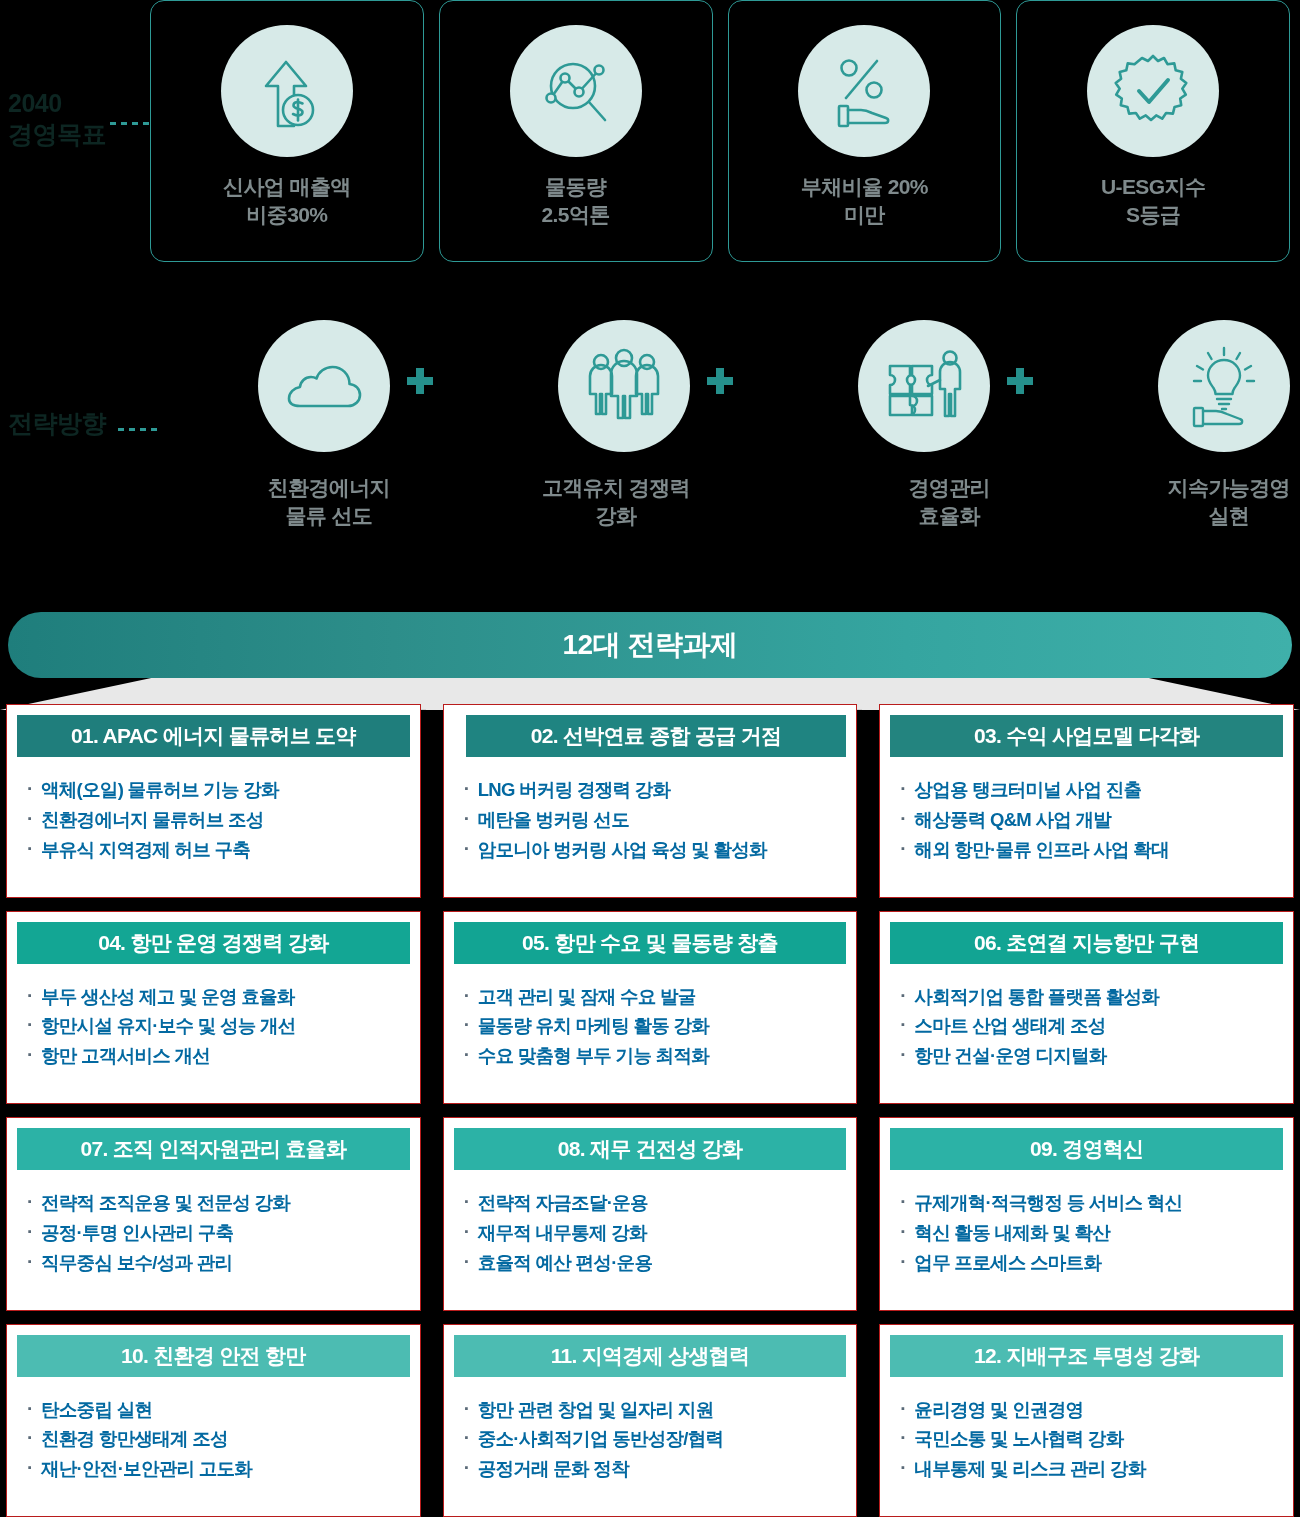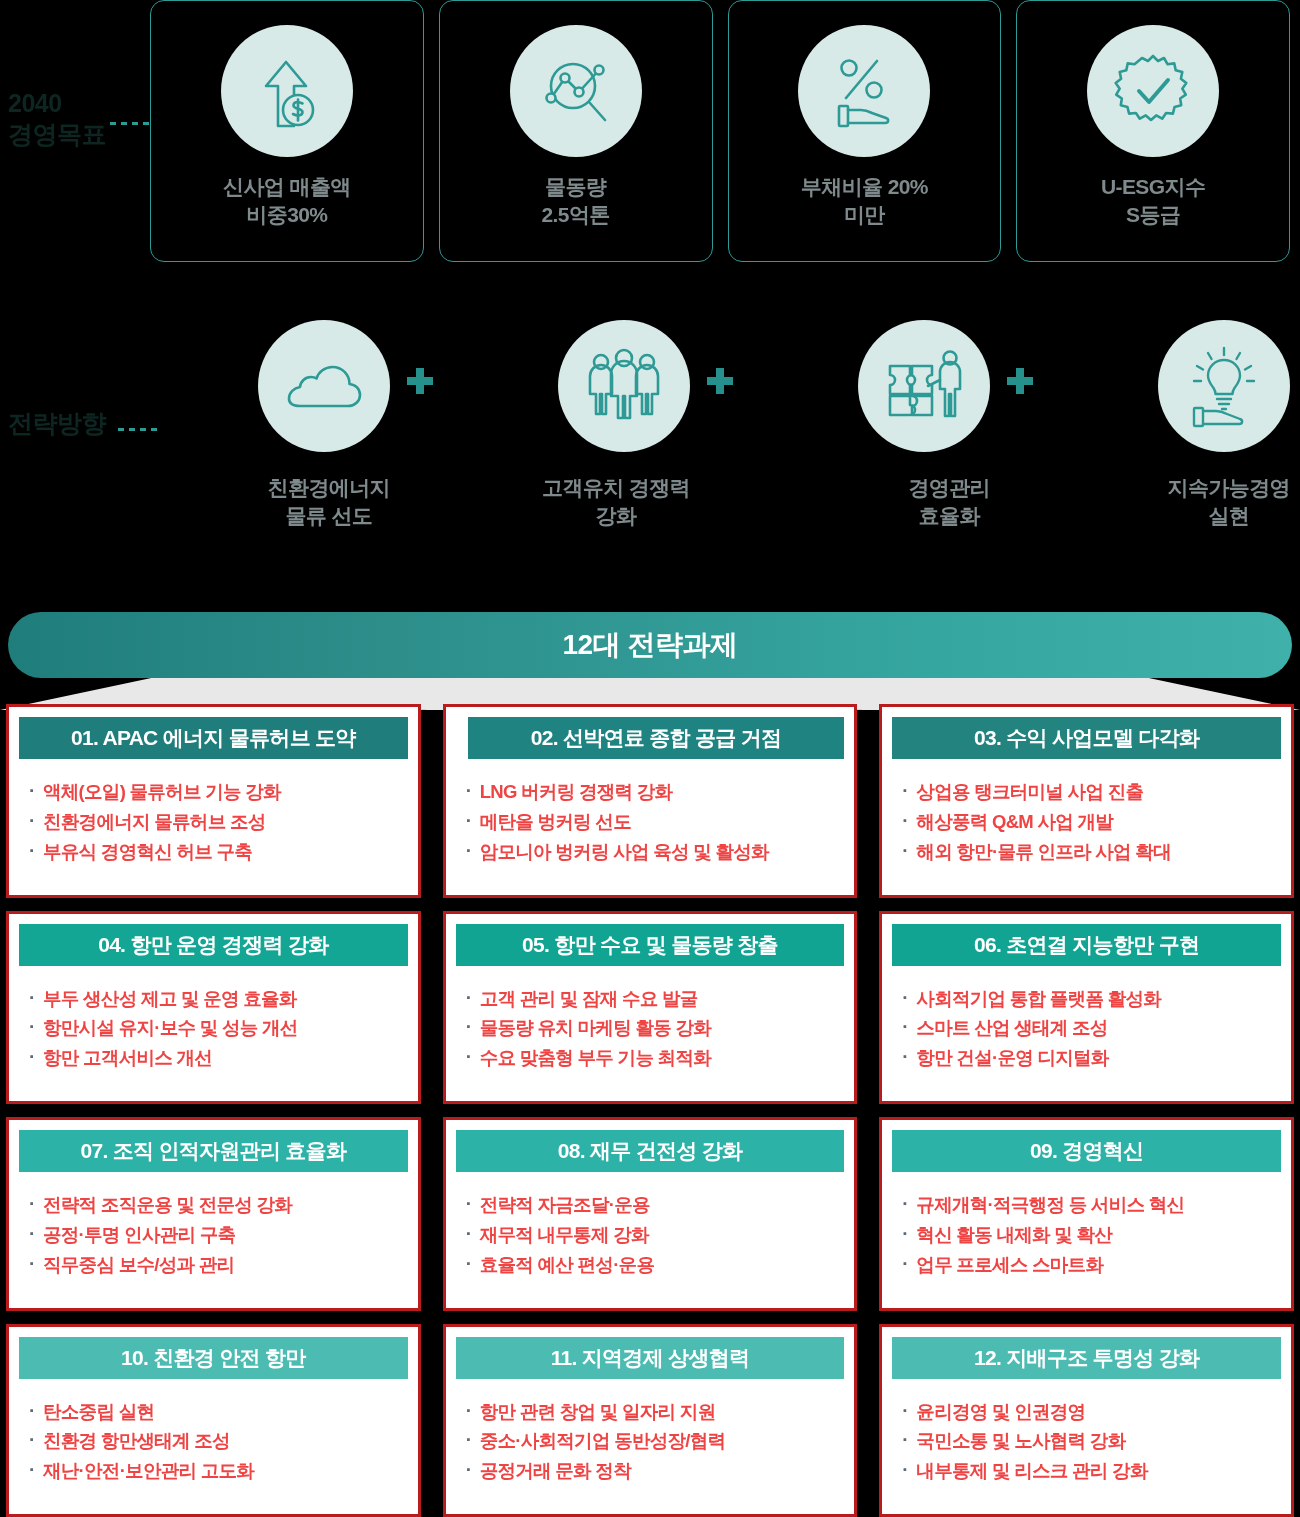--- a/index.html
+++ b/index.html
@@ -167,21 +167,21 @@
     width: 1300px; height: 813px;
     display: grid;
     grid-template-columns: repeat(3, 1fr);
     grid-template-rows: repeat(4, 1fr);
     column-gap: 22px;
     row-gap: 13px;
     padding: 0 6px;
   }
   .task-card {
     background: #ffffff;
-    border: 3px solid #b91c1c;
+    border: 1px solid #b91c1c;
     box-shadow: 5px 5px 0 0 rgba(0,0,0,0.10);
     padding: 10px 10px 12px 10px;
     display: flex;
     flex-direction: column;
   }
   .task-header {
     height: 42px;
     display: flex;
     align-items: center;
     justify-content: center;
@@ -192,21 +192,21 @@
     text-align: center;
   }
   .task-list {
     list-style: none;
     margin-top: 18px;
     padding-left: 10px;
   }
   .task-list li {
     position: relative;
     padding-left: 14px;
-    color: #ef4444;
+    color: #0369a1;
     font-size: 18.5px;
     font-weight: 700;
     line-height: 1.62;
     letter-spacing: -0.7px;
   }
   .task-list li::before {
     content: "·";
     position: absolute;
     left: 0; top: -1px;
     color: #5a6a78;
@@ -361,21 +361,21 @@
     </div>
   </div>
 
   <div id="task-grid">
 
     <div class="task-card">
       <div class="task-header" style="background-color: rgb(31, 126, 124);">01. APAC 에너지 물류허브 도약</div>
       <ul class="task-list">
         <li>액체(오일) 물류허브 기능 강화</li>
         <li>친환경에너지 물류허브 조성</li>
-        <li>부유식 경영혁신 허브 구축</li>
+        <li>부유식 지역경제 허브 구축</li>
       </ul>
     </div>
 
     <div class="task-card">
       <div class="task-header" style="background-color: rgb(31, 132, 129); margin-left: 12px;">02. 선박연료 종합 공급 거점</div>
       <ul class="task-list">
         <li>LNG 버커링 경쟁력 강화</li>
         <li>메탄올 벙커링 선도</li>
         <li>암모니아 벙커링 사업 육성 및 활성화</li>
       </ul>

